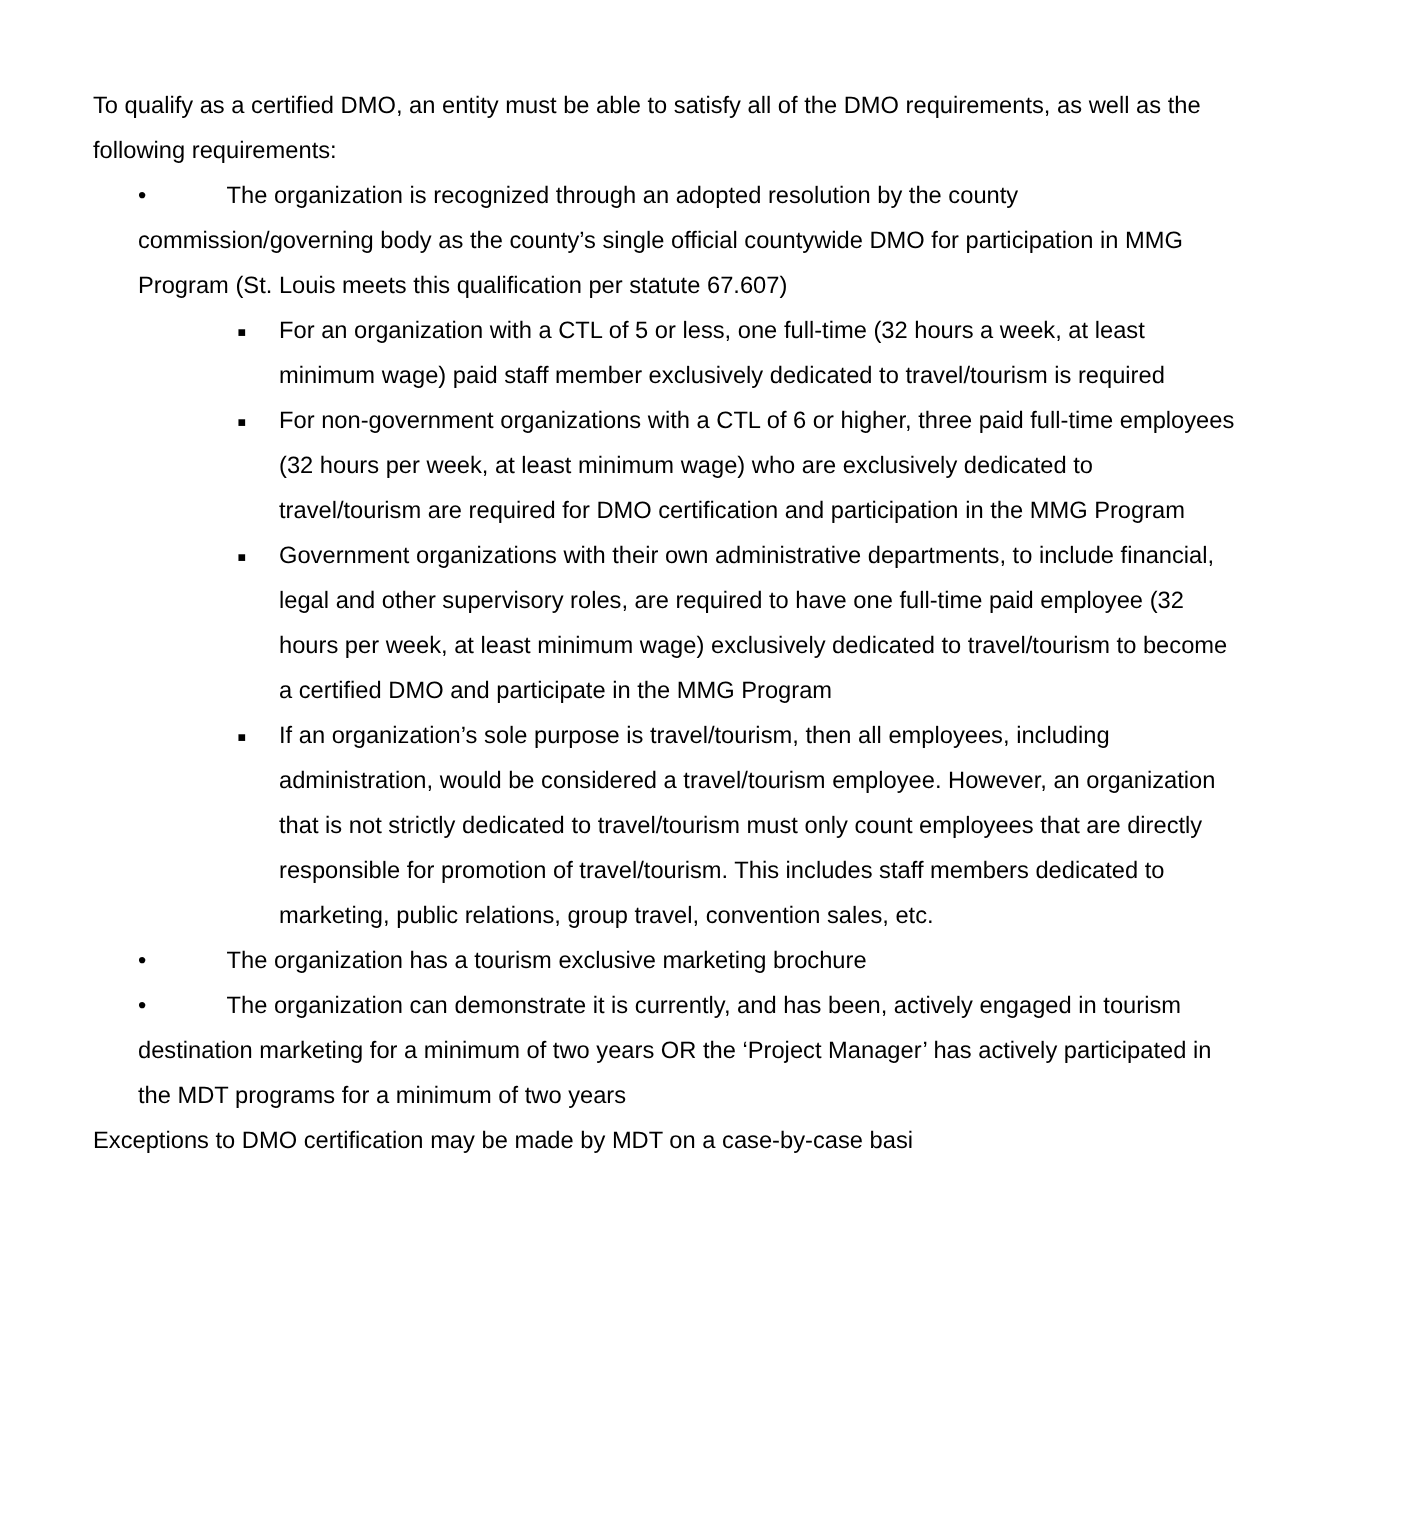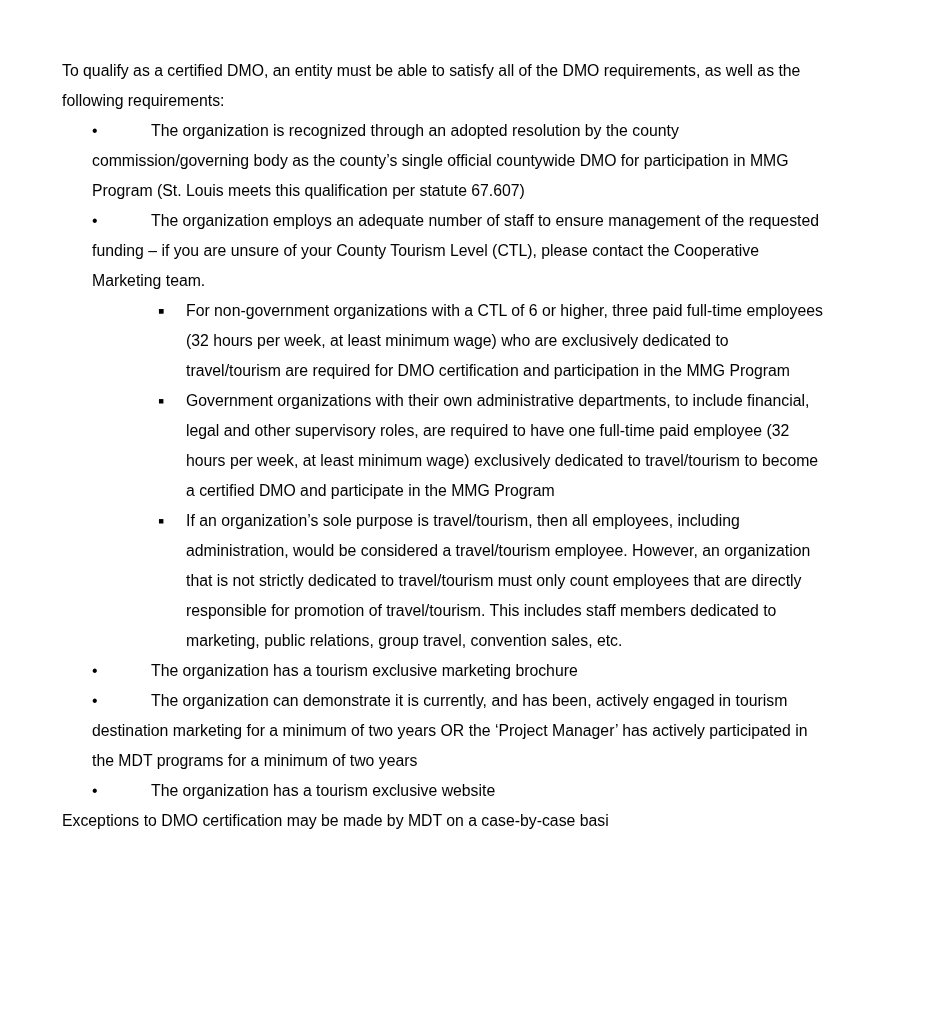--- a/index.html
+++ b/index.html
@@ -49,31 +49,29 @@
 </style>
 </head>
 <body>
 
 <div class="page">
 
   <p class="intro">To qualify as a certified DMO, an entity must be able to satisfy all of the DMO requirements, as well as the following requirements:</p>
 
   <div class="b1"><span class="m1">•</span><span>The organization is recognized through an adopted resolution by the county commission/⁠governing body as the county’s single official countywide DMO for participation in MMG Program (St. Louis meets this qualification per statute 67.607)</span></div>
 
-  <div class="b1"><span class="m1">•</span><span>The organization employs an adequate number of staff to ensure management of the requested funding – if you are unsure of your County Tourism Level (CTL), please contact the Cooperative Marketing team.</span></div>
 
-  <div class="b2"><span class="m2">▪</span></div>
+  <div class="b2"><span class="m2">▪</span><span>For an organization with a CTL of 5 or less, one full-time (32 hours a week, at least minimum wage) paid staff member exclusively dedicated to travel/⁠tourism is required</span></div>
 
   <div class="b2"><span class="m2">▪</span><span>For non-government organizations with a CTL of 6 or higher, three paid full-time employees (32 hours per week, at least minimum wage) who are exclusively dedicated to travel/⁠tourism are required for DMO certification and participation in the MMG Program</span></div>
 
   <div class="b2"><span class="m2">▪</span><span>Government organizations with their own administrative departments, to include financial, legal and other supervisory roles, are required to have one full-time paid employee (32 hours per week, at least minimum wage) exclusively dedicated to travel/⁠tourism to become a certified DMO and participate in the MMG Program</span></div>
 
   <div class="b2"><span class="m2">▪</span><span>If an organization’s sole purpose is travel/⁠tourism, then all employees, including administration, would be considered a travel/⁠tourism employee. However, an organization that is not strictly dedicated to travel/⁠tourism must only count employees that are directly responsible for promotion of travel/⁠tourism. This includes staff members dedicated to marketing, public relations, group travel, convention sales, etc.</span></div>
 
   <div class="b1"><span class="m1">•</span><span>The organization has a tourism exclusive marketing brochure</span></div>
 
   <div class="b1"><span class="m1">•</span><span>The organization can demonstrate it is currently, and has been, actively engaged in tourism destination marketing for a minimum of two years OR the ‘Project Manager’ has actively participated in the MDT programs for a minimum of two years</span></div>
 
-  <div class="b1"><span class="m1">•</span><span>The organization has a tourism exclusive website</span></div>
 
   <p class="closing">Exceptions to DMO certification may be made by MDT on a case-by-case basi</p>
 
 </div>
 
 </body></html>

